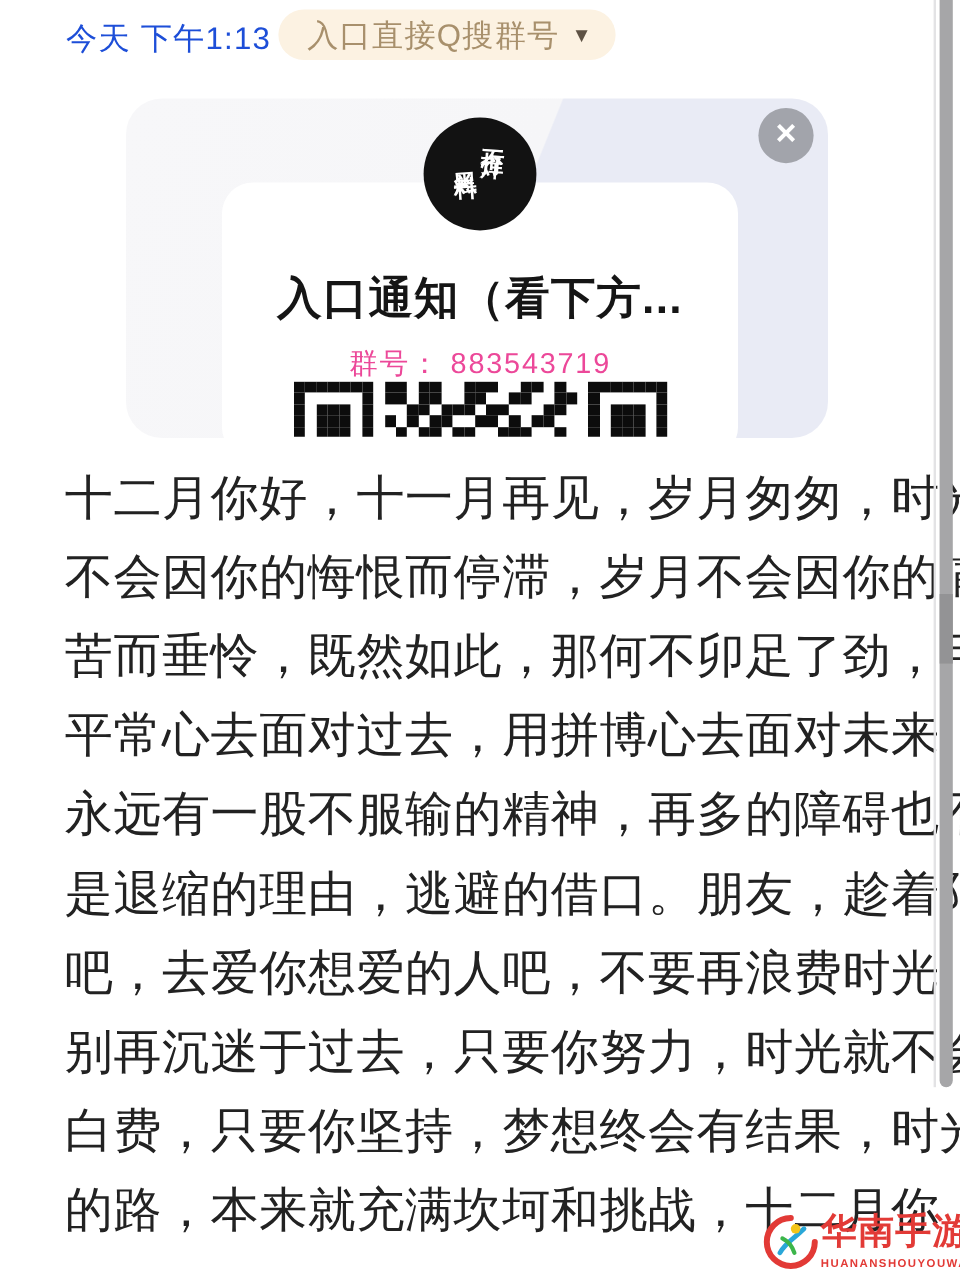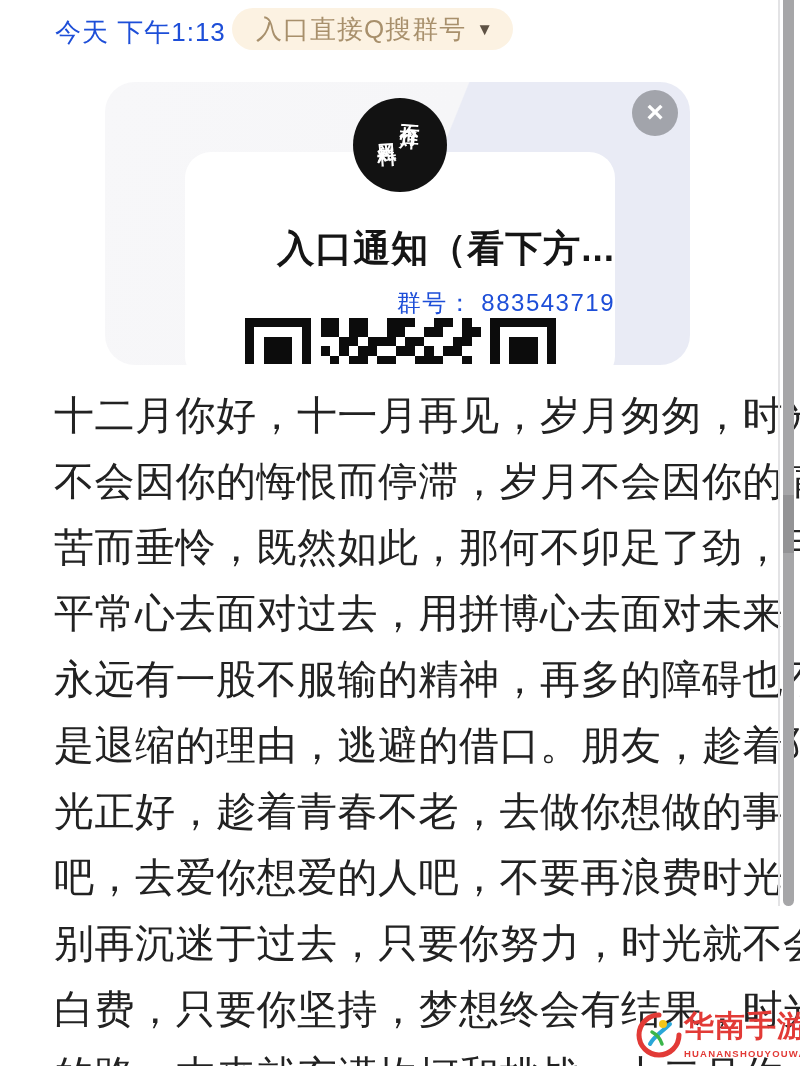--- a/index.html
+++ b/index.html
@@ -16,29 +16,29 @@
   .pill-arrow { font-size:17px; color:#5e5244; margin-left:10px; transform:translateY(1px); }
 
   
   .card { position:absolute; left:105px; top:82px; width:585px; height:283px; border-radius:30px;
           background:linear-gradient(112deg,#f7f7f9 0%,#f6f6f8 52%,#e9ebf5 52.2%,#e9ebf5 100%);
           overflow:hidden; }
   .close-btn { position:absolute; left:527px; top:8px; width:46px; height:46px; border-radius:50%;
                background:#a2a4ab; display:flex; align-items:center; justify-content:center; cursor:pointer; }
   .close-x { color:#ffffff; font-size:30px; font-weight:bold; line-height:1; transform:translateY(-1px); }
   .inner-card { position:absolute; left:80px; top:70px; width:430px; height:230px;
-                background:#ffffff; border-radius:26px; text-align:right; }
+                background:#ffffff; border-radius:26px; text-align:center; }
   .logo { position:absolute; left:248px; top:16px; width:94px; height:94px; border-radius:50%;
           background:#121212; z-index:3; }
   .logo-col { position:absolute; color:#fff; writing-mode:vertical-rl;
               font-family:"DejaVu Serif","Liberation Serif",serif; font-weight:bold; }
   .logo-col-right { right:22px; top:12px; font-size:19px; letter-spacing:2px; transform:rotate(4deg); }
   .logo-col-left  { left:20px; top:30px; font-size:19px; letter-spacing:3px; transform:rotate(-4deg); }
   .card-title { margin-top:72px; font-size:37px; font-weight:bold; color:#151515; letter-spacing:1px; white-space:nowrap; }
-  .group-number { margin-top:13px; font-size:24px; color:#1d4ed8; letter-spacing:1.5px; }
+  .group-number { margin-top:13px; font-size:24px; color:#ec4899; letter-spacing:1.5px; }
   .qr { position:absolute; left:60px; top:166px; width:312px; height:46px; overflow:hidden;
         display:grid; grid-template-columns:repeat(33,9.45px); grid-auto-rows:9.45px; }
   .qm { width:9.45px; height:9.45px; }
   .qm.on { background:#0c0c0c; }
 
   
   .body-text { position:absolute; left:54px; top:382px; width:700px; color:#222222;
                font-size:40px; line-height:66px; font-weight:500; letter-spacing:0.5px; white-space:nowrap; }
   .body-line { height:66px; }
 
@@ -249,21 +249,20 @@
     </div>
   </div>
 
   <div class="body-text" id="body-text">
       <div class="body-line">十二月你好，十一月再见，岁月匆匆，时光</div>
       <div class="body-line">不会因你的悔恨而停滞，岁月不会因你的痛</div>
       <div class="body-line">苦而垂怜，既然如此，那何不卯足了劲，用</div>
       <div class="body-line">平常心去面对过去，用拼博心去面对未来，</div>
       <div class="body-line">永远有一股不服输的精神，再多的障碍也不</div>
       <div class="body-line">是退缩的理由，逃避的借口。朋友，趁着阳</div>
-      <div class="body-line">光正好，趁着青春不老，去做你想做的事</div>
       <div class="body-line">吧，去爱你想爱的人吧，不要再浪费时光，</div>
       <div class="body-line">别再沉迷于过去，只要你努力，时光就不会</div>
       <div class="body-line">白费，只要你坚持，梦想终会有结果，时光，</div>
       <div class="body-line">的路，本来就充满坎坷和挑战，十二月你</div>
     </div>
 
   <div class="scroll-track-line"></div>
   <div class="scrollbar">
     <div class="scroll-thumb"></div>
   </div>

